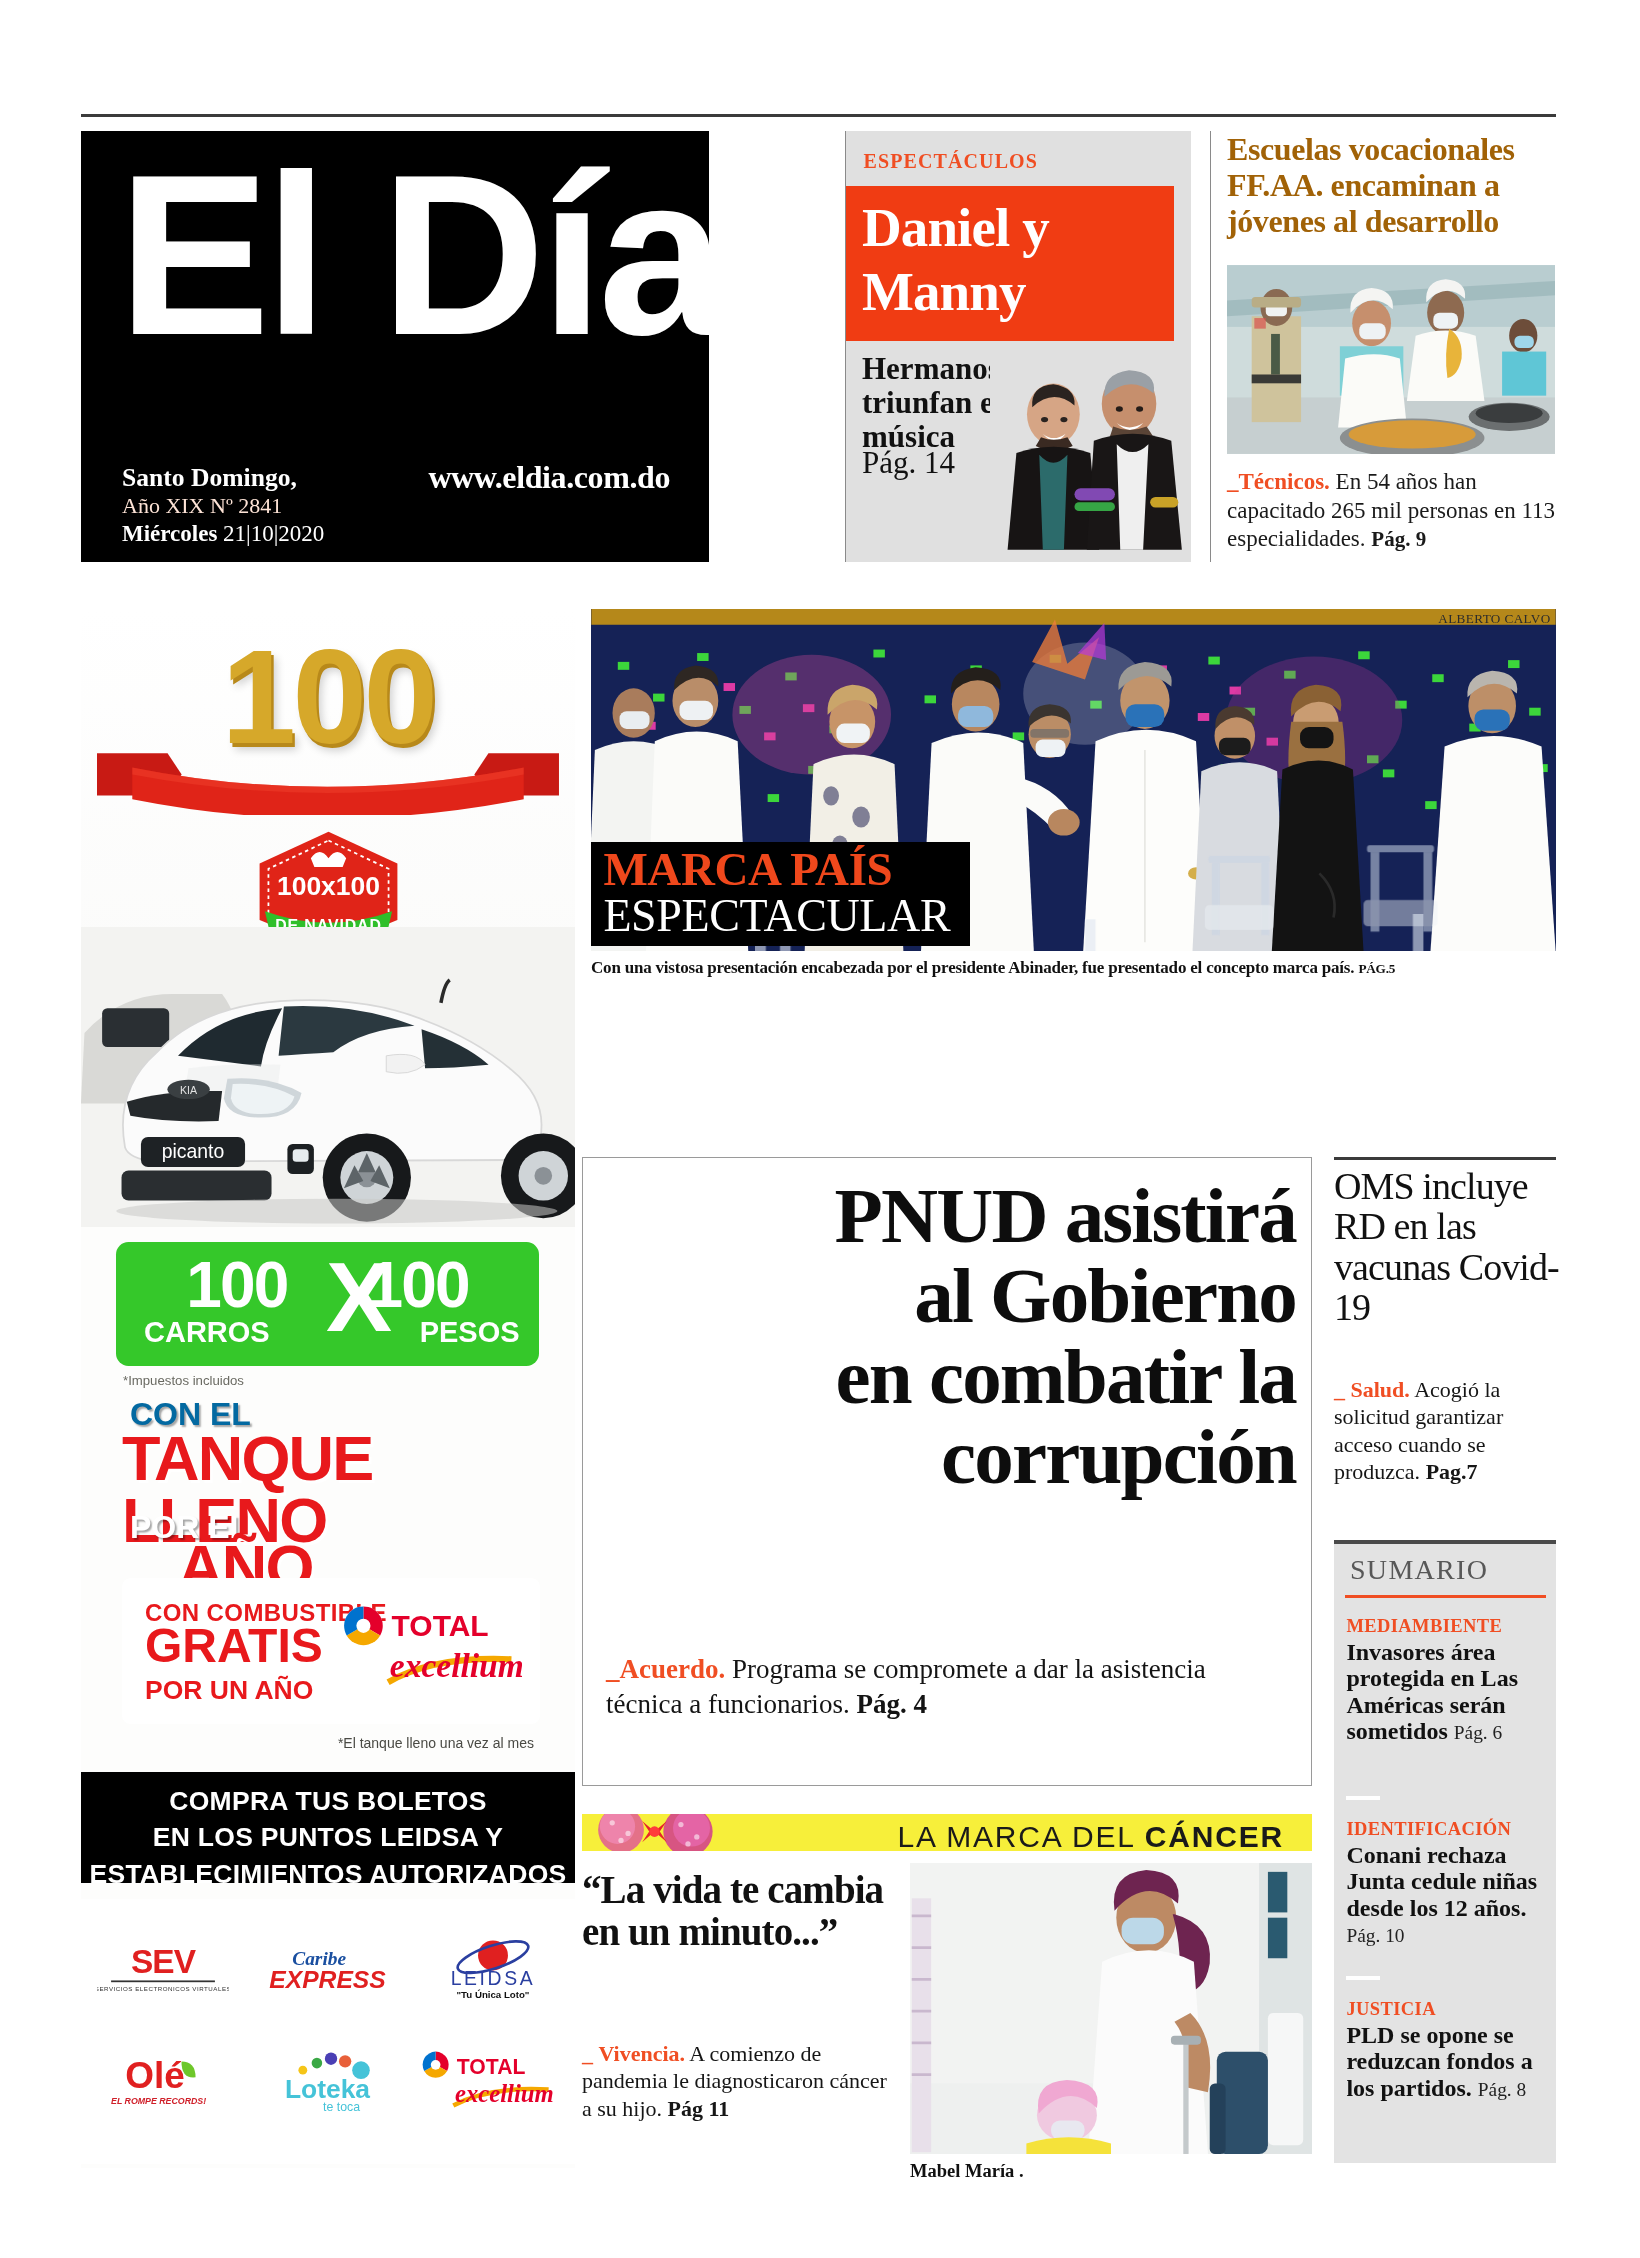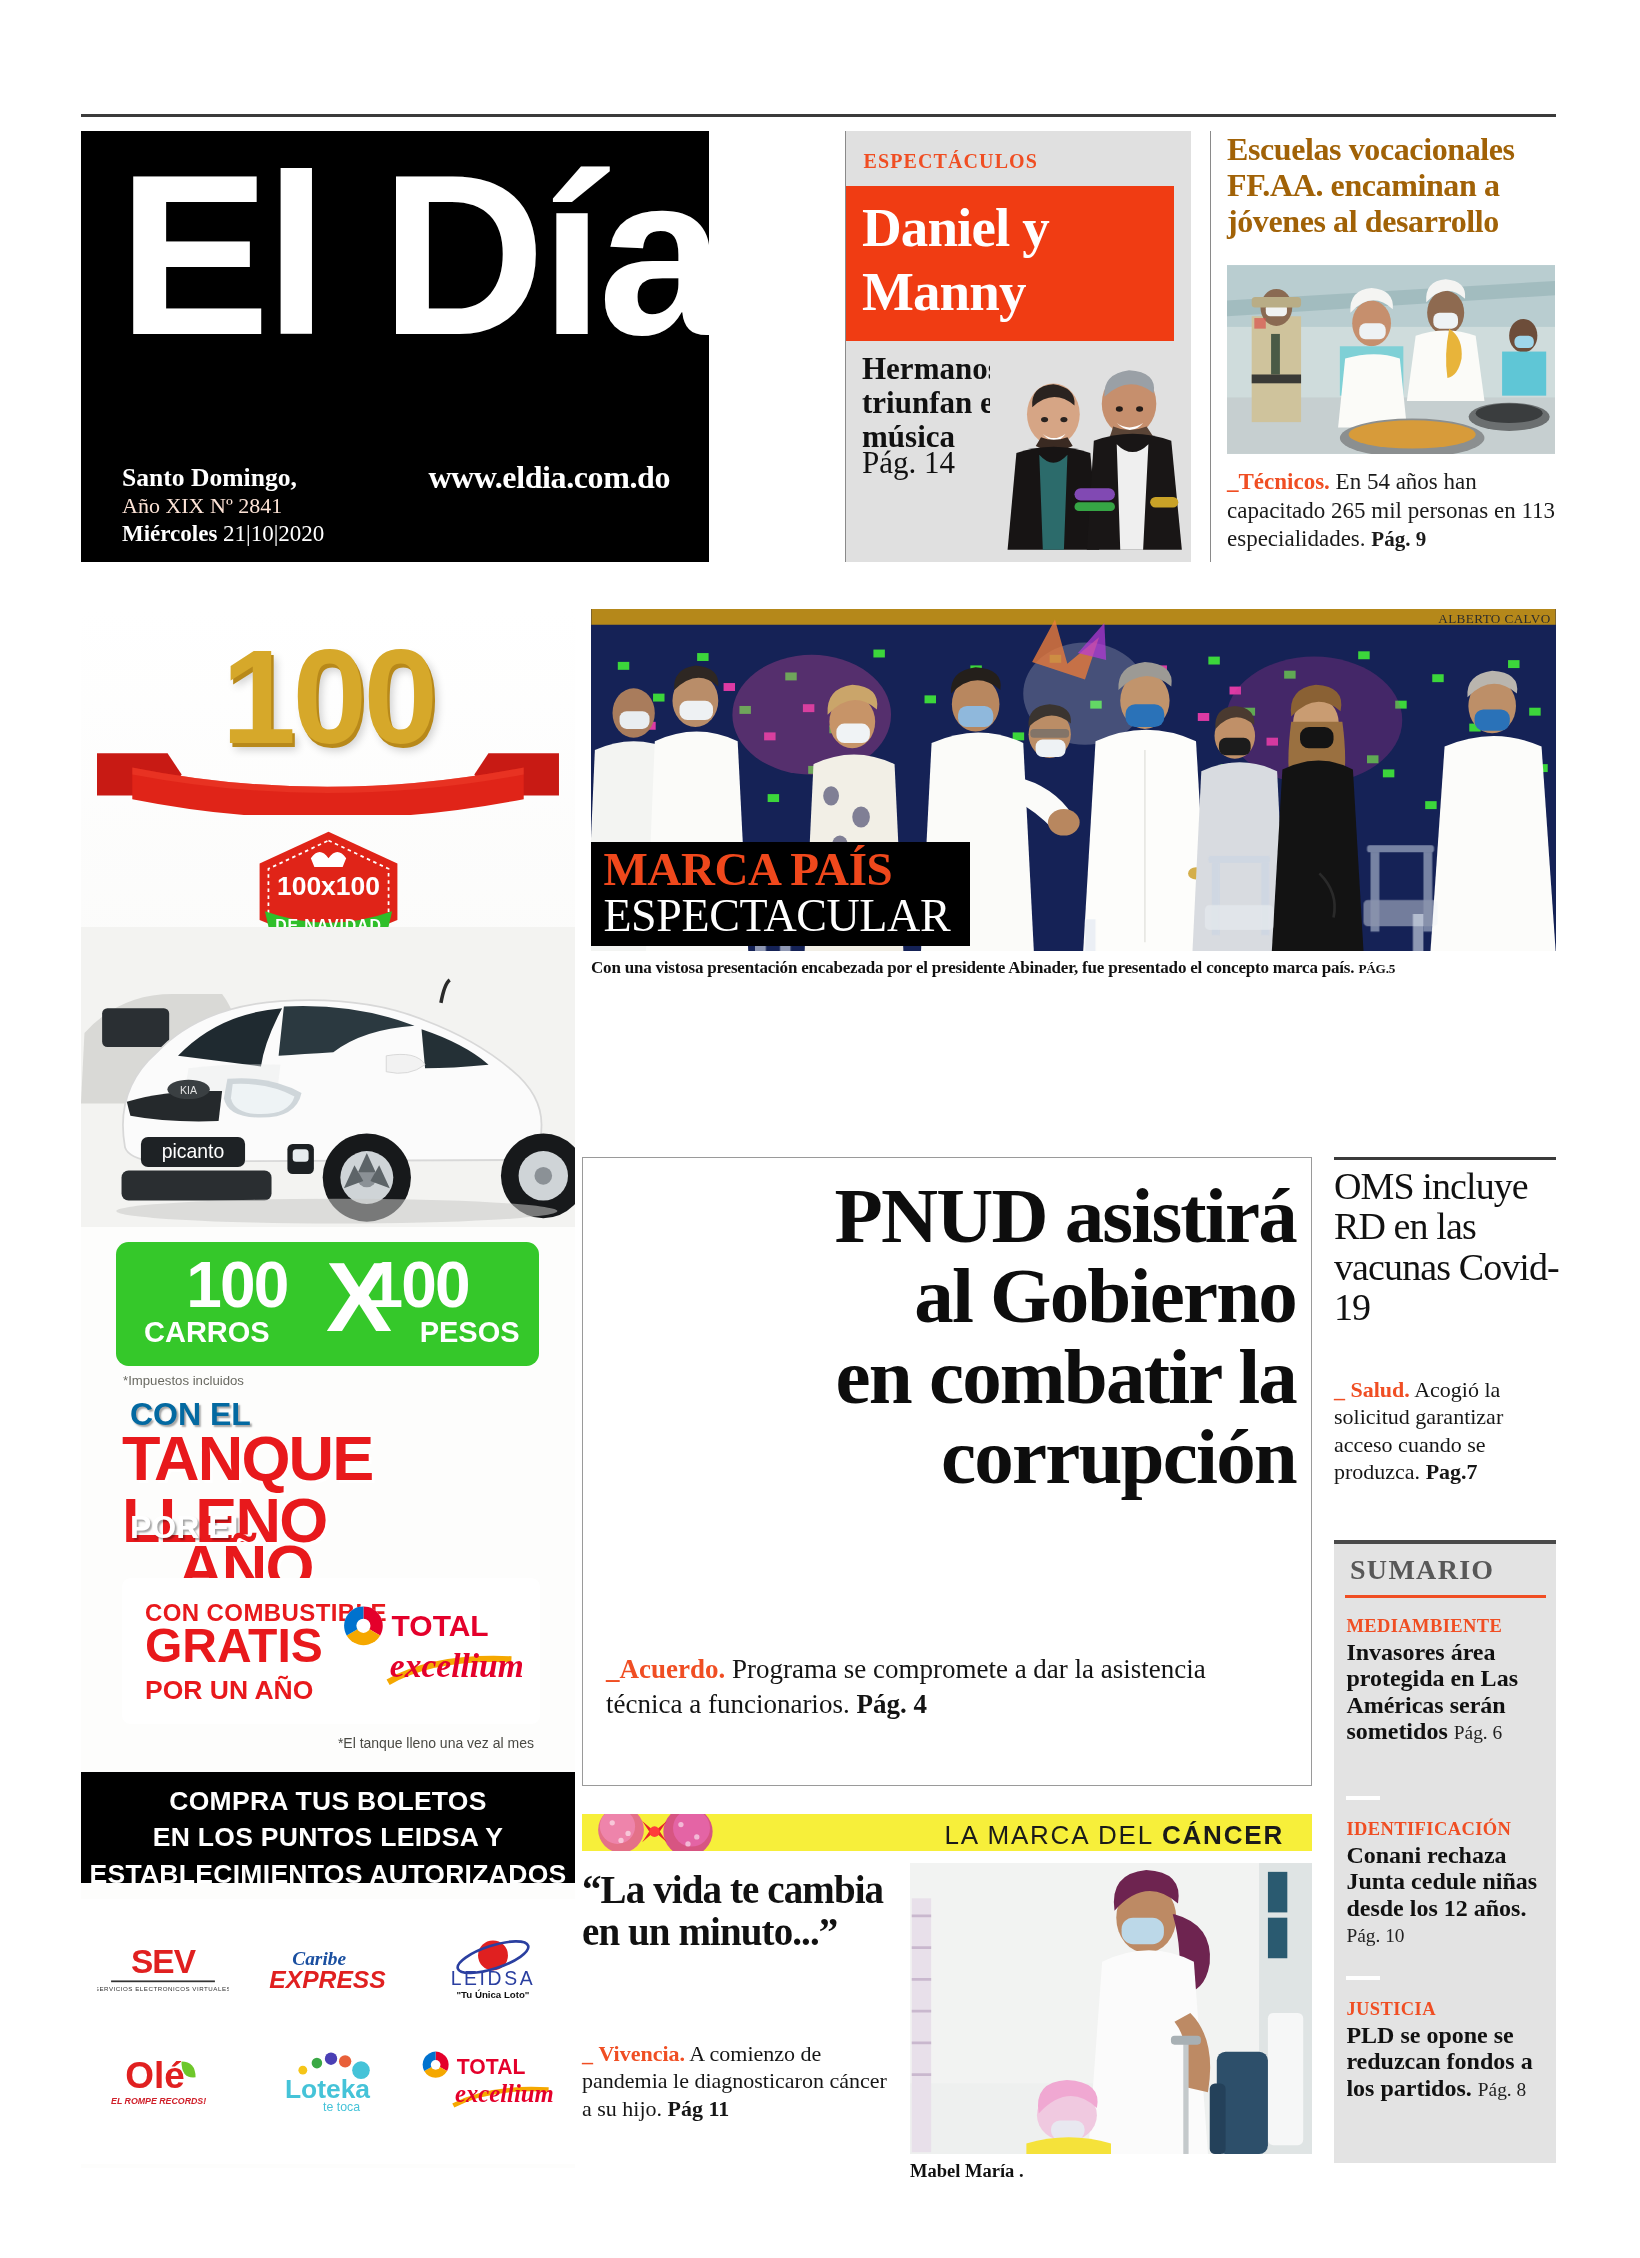--- a/index.html
+++ b/index.html
@@ -324,21 +324,21 @@
   
   .sumario {
     position:absolute; left:1334px; top:1540px; width:222px; height:623px;
     background:#e3e3e3;
   }
   .sumario-toprule {
     position:absolute; left:0; top:0; width:222px; height:4.4px; background:#4a4a4a;
   }
   .sumario-title {
     position:absolute; left:16px; top:14px;
-    font-family:"Liberation Serif", serif; font-weight:bold;
+    font-family:"Liberation Serif", serif; font-weight:normal;
     font-size:28px; color:#585858; letter-spacing:1.3px;
   }
   .sumario-underline {
     position:absolute; left:10.6px; top:55px; width:201px; height:2.6px;
     background:#f04e23;
   }
   .sum-item { position:absolute; left:12.4px; width:201px; }
   .sum-item .cat {
     font-family:"Liberation Serif", serif; font-weight:bold;
     font-size:18.5px; color:#f04e23; letter-spacing:0.4px;
@@ -357,21 +357,21 @@
 
   
   .cancer-strip {
     position:absolute; left:582px; top:1814px; width:730px; height:37px;
     background:#f7ef3a; overflow:hidden;
   }
   .cancer-strip .art { position:absolute; left:0; top:0; width:256px; height:37px; }
   .cancer-strip .label {
     position:absolute; right:28px; top:6.2px;
     font-family:"Liberation Sans", sans-serif;
-    font-size:26px; color:#1a1a1a; letter-spacing:1.8px;
+    font-size:30px; color:#1a1a1a; letter-spacing:1.8px;
   }
   .cancer-strip .label b { font-weight:bold; }
 
   .cancer-quote {
     position:absolute; left:582px; top:1869px; width:318px;
     font-family:"Liberation Serif", serif; font-weight:bold;
     font-size:39px; line-height:1.08; color:#111; letter-spacing:-0.9px;
   }
   .cancer-deck {
     position:absolute; left:582px; top:2040px; width:318px;

